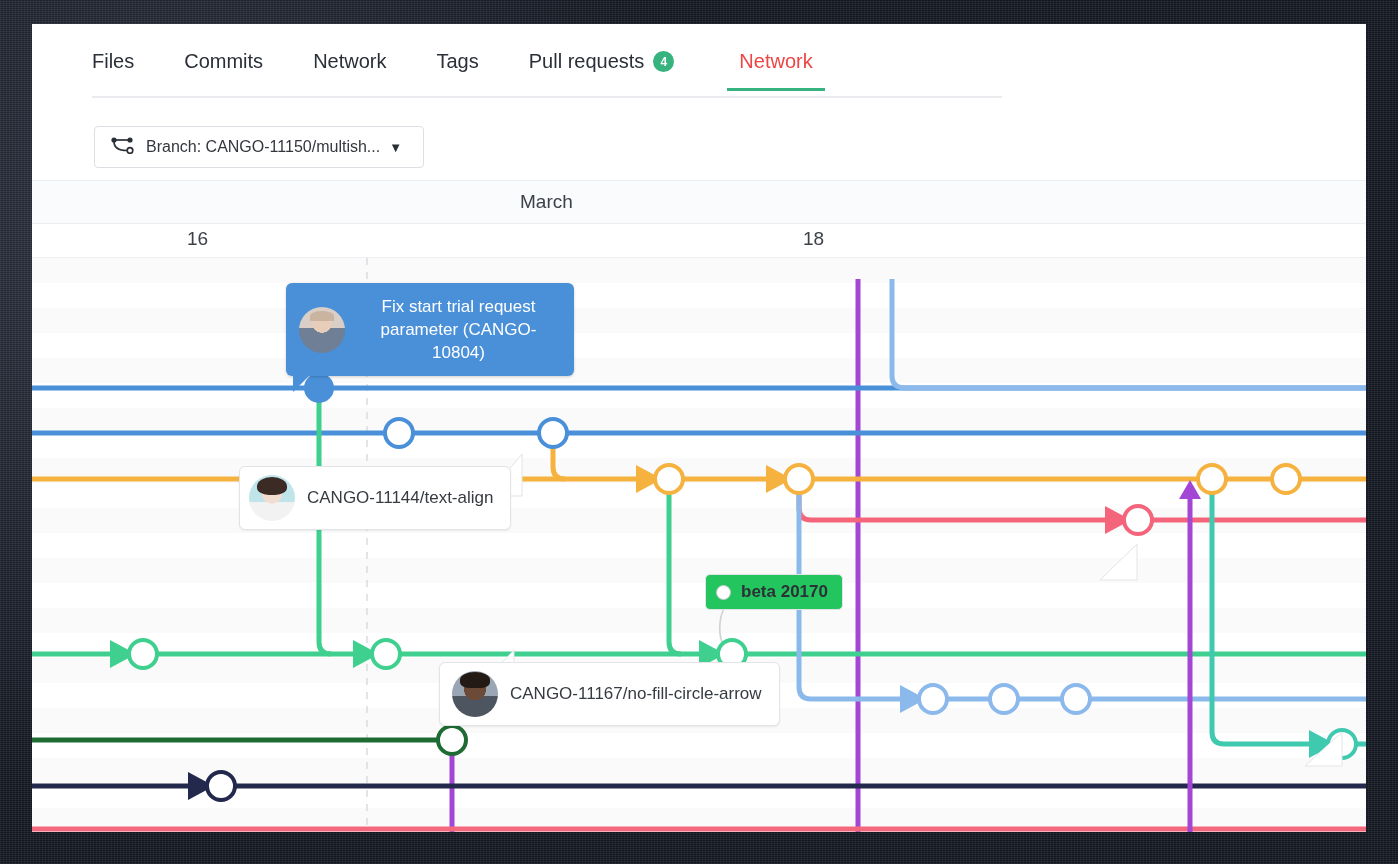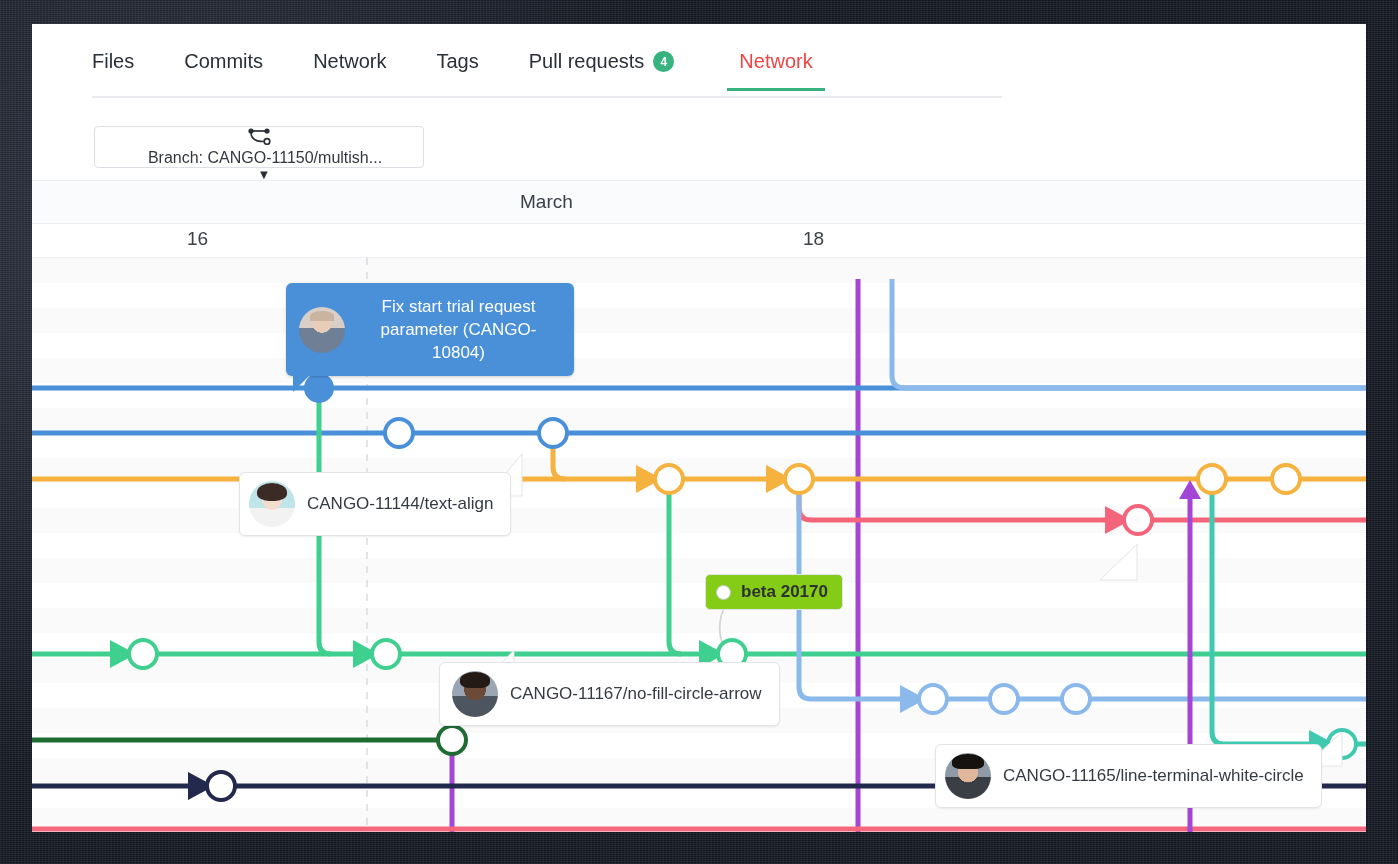--- a/index.html
+++ b/index.html
@@ -58,21 +58,20 @@
 
   
   .branch-select {
     position: absolute; left: 62px; top: 102px;
     height: 42px; min-width: 330px;
     border: 1px solid #dcdfe4; border-radius: 4px;
     background: #fff;
     display: flex; align-items: center;
     padding: 0 14px 0 15px;
     cursor: pointer;
-    flex-direction: column;
   }
   .branch-select .label {
     font-size: 16px; color: #33373d;
     margin-left: 11px; white-space: nowrap;
   }
   .branch-select .caret {
     margin-left: 9px; font-size: 13px; color: #2b2f36;
   }
 
   
@@ -134,21 +133,21 @@
     padding: 8px 17px 8px 9px;
     display: flex; align-items: center;
     box-shadow: 0 1px 2px rgba(0,0,0,.07);
     white-space: nowrap;
   }
   .tip-white .txt {
     font-size: 17px; color: #363b42; margin-left: 12px;
   }
   .tip-tag {
     position: absolute;
-    background: #84cc16; border: 1px solid #e2e4e8; border-radius: 5px;
+    background: #22c55e; border: 1px solid #e2e4e8; border-radius: 5px;
     padding: 7px 14px 7px 10px;
     display: flex; align-items: center;
     white-space: nowrap;
   }
   .tip-tag .tag-dot {
     width: 15px; height: 15px; border-radius: 50%;
     border: 1.6px solid #c3c7cd; background: #fff;
   }
   .tip-tag .txt { font-size: 17px; color: #2d3137; margin-left: 10px; font-weight: bold; }
 
@@ -325,35 +324,31 @@
       <path d="M448,428 L482,392 L482,428 z" fill="#ffffff" stroke="#e2e4e8" stroke-width="1"></path>
       <path d="M1068,322 L1105,286 L1105,322 z" fill="#ffffff" stroke="#e2e4e8" stroke-width="1"></path>
       <path d="M1273,508 L1310,474 L1310,508 z" fill="#ffffff" stroke="#e2e4e8" stroke-width="1"></path>
     </svg>
 
     <div class="tip-blue" style="left:254px; top:25px; width:288px;text-align:center;">
       <span class="avatar av-a"></span>
       <span class="msg">Fix start trial request parameter (CANGO-10804)</span>
     </div>
 
-    <div class="tip-white" style="left:207px; top:214px;">
+    <div class="tip-white" style="left:207px; top:208px;">
       <span class="avatar av-b"></span>
       <span class="txt">CANGO-11144/text-align</span>
     </div>
 
     <div class="tip-white" style="left:407px; top:404px;padding-left:12px;">
       <span class="avatar av-c"></span>
       <span class="txt">CANGO-11167/no-fill-circle-arrow</span>
     </div>
 
 
-    <div class="tip-white" style="left:903px; top:486px;">
-      <span class="avatar av-e"></span>
-      <span class="txt">CANGO-11165/line-terminal-white-circle</span>
-    </div>
 
     <div class="tip-tag" style="left:673px; top:316px;">
       <span class="tag-dot"></span>
       <span class="txt">beta 20170</span>
     </div>
 
   </div>
 </div>
 
 </body></html>

